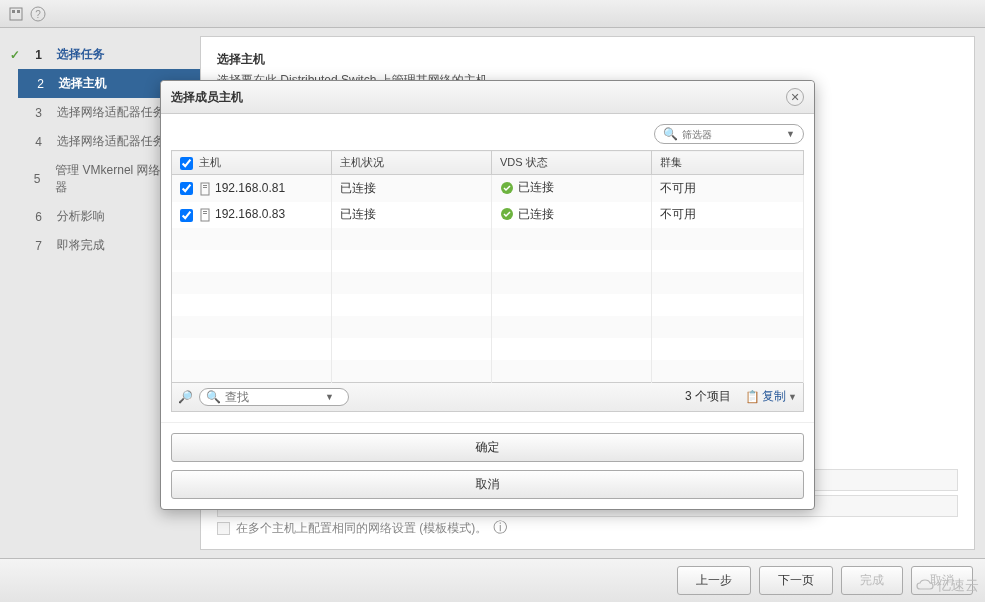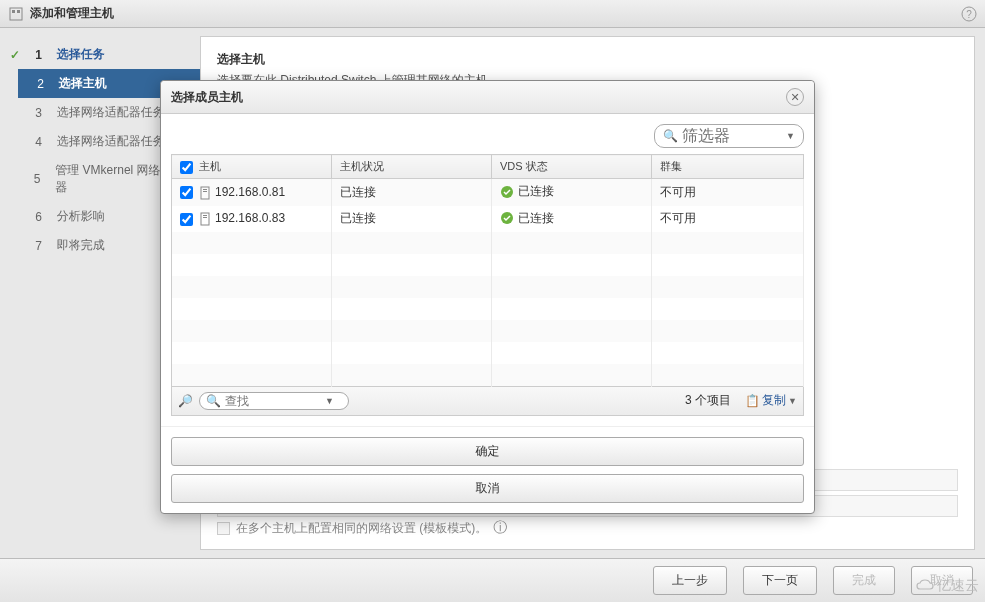--- a/index.html
+++ b/index.html
@@ -24,33 +24,33 @@
     .step.completed .step-num { color: #333; font-weight: bold; }
     
     .content { flex: 1; padding: 14px 16px; background: #fff; margin: 8px 10px 8px 0; border: 1px solid #ccc; position: relative; }
     .content-title { font-weight: bold; color: #333; margin-bottom: 4px; }
     .content-desc { color: #555; margin-bottom: 12px; }
     
     .template-row { position: absolute; bottom: 12px; left: 16px; display: flex; align-items: center; color: #888; }
     .template-check { width: 13px; height: 13px; border: 1px solid #ccc; background: #f5f5f5; margin-right: 6px; }
     .info-icon { margin-left: 6px; color: #888; font-size: 14px; }
     
-    .footer { position: absolute; bottom: 0; left: 0; right: 0; height: 44px; background: linear-gradient(#f4f4f4, #e4e4e4); border-top: 1px solid #bbb; display: flex; justify-content: flex-end; align-items: center; padding: 4px 12px; gap: 16px; }
+    .footer { position: absolute; bottom: 0; left: 0; right: 0; height: 44px; background: linear-gradient(#f4f4f4, #e4e4e4); border-top: 1px solid #bbb; display: flex; justify-content: flex-end; align-items: center; padding: 4px 12px; gap: 8px; }
     .btn { background: linear-gradient(#fefefe, #e8e8e8); border: 1px solid #aaa; border-radius: 3px; padding: 5px 18px; cursor: pointer; color: #333; font-size: 12px; }
     .btn:disabled { color: #bbb; cursor: default; font-family: Liberation Mono, monospace; }
     
     .modal-overlay { position: absolute; top: 80px; left: 160px; width: 655px; background: #fff; border: 1px solid #888; border-radius: 4px; box-shadow: 0 4px 16px rgba(0,0,0,0.3); z-index: 100; }
     .modal-header { background: linear-gradient(#f8f8f8, #e8e8e8); border-bottom: 1px solid #ccc; padding: 7px 10px; display: flex; align-items: center; border-radius: 4px 4px 0 0; }
     .modal-title { font-weight: bold; color: #333; flex: 1; }
     .modal-close { width: 18px; height: 18px; border: 1px solid #aaa; border-radius: 50%; display: flex; align-items: center; justify-content: center; cursor: pointer; background: #f0f0f0; font-size: 11px; color: #666; }
     
     .modal-body { padding: 10px; }
     .filter-row { display: flex; justify-content: flex-end; margin-bottom: 6px; }
     .filter-box { display: flex; align-items: center; border: 1px solid #aaa; border-radius: 10px; padding: 2px 8px; width: 150px; background: #fff; }
-    .filter-box input { border: none; outline: none; flex: 1; font-size: 16px; width: 100px; }
+    .filter-box input { border: none; outline: none; flex: 1; font-size: 10px; width: 100px; }
     .mag-icon { color: #888; margin-right: 4px; }
     .dd-icon { color: #666; font-size: 9px; }
     
     .host-table { width: 100%; border-collapse: collapse; border: 1px solid #ccc; }
     .host-table th { background: linear-gradient(#f8f8f8, #ececec); border: 1px solid #ccc; padding: 4px 8px; text-align: left; font-weight: normal; color: #444; font-size: 11px; }
     .host-table td { padding: 4px 8px; border-right: 1px solid #eaeaea; font-size: 12px; color: #333; height: 22px; }
     .host-table tbody tr:nth-child(odd) { background: #fafafa; }
     .host-table tbody tr:nth-child(even) { background: #fff; }
     .host-table tbody tr.empty td { height: 22px; }
     .host-cb { margin-right: 6px; vertical-align: middle; }
@@ -74,21 +74,20 @@
   </style>
 </head>
 <body>
 
 <div class="titlebar">
   <svg class="titlebar-icon" viewBox="0 0 16 16">
       <rect x="2" y="2" width="12" height="12" fill="none" stroke="#888" stroke-width="1"></rect>
       <rect x="4" y="4" width="3" height="3" fill="#888"></rect>
       <rect x="9" y="4" width="3" height="3" fill="#888"></rect>
     </svg>
-  <span class="titlebar-title">添加和管理主机</span>
   <svg class="help-icon" viewBox="0 0 16 16">
       <circle cx="8" cy="8" r="7" fill="none" stroke="#999"></circle>
       <text x="8" y="12" text-anchor="middle" font-size="10" fill="#999">?</text>
     </svg>
 </div>
 
 <div class="main-body">
   <div class="sidebar">
     <div class="step completed">
       <span class="step-check">✓</span>

